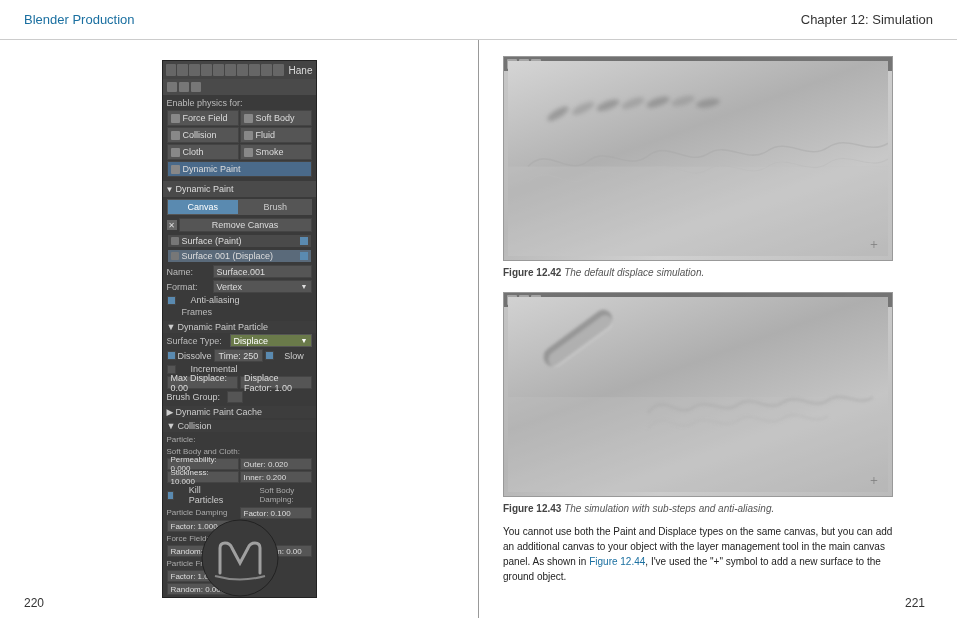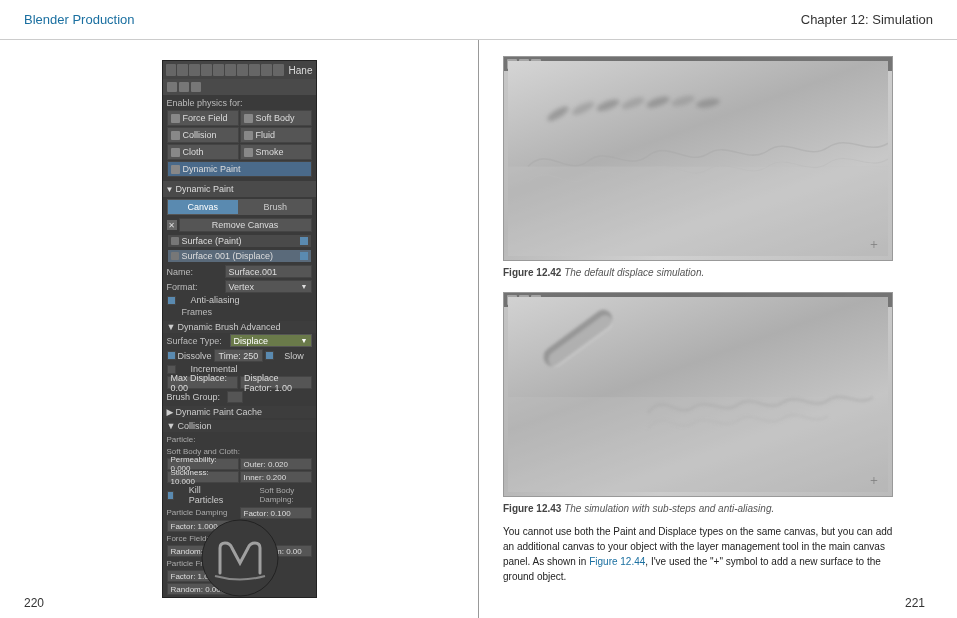--- a/index.html
+++ b/index.html
@@ -223,21 +223,21 @@
     .surface-item.active {
       background: #5a6a7a;
     }
 
     .field-row {
       display: flex;
       align-items: center;
       padding: 1px 4px;
       font-size: 9px;
       color: #ccc;
-      gap: 16px;
+      gap: 4px;
     }
     .field-label { width: 42px; font-size: 9px; color: #bbb; }
     .field-value {
       flex: 1;
       height: 13px;
       background: #555;
       border: 1px solid #444;
       display: flex;
       align-items: center;
       padding: 0 3px;
@@ -632,21 +632,21 @@
       <div class="chk"></div>
       <span>Anti-aliasing</span>
     </div>
 
     <div class="frames-section">
       <div class="frames-label">Frames</div>
     </div>
 
     <div class="section-header">
       <span>▼</span>
-      <span>Dynamic Brush Advanced</span>
+      <span>Dynamic Paint Particle</span>
     </div>
 
     <div class="surface-type-row">
       <span class="st-label">Surface Type:</span>
       <div class="st-dropdown">
         <span>Displace</span>
         <span style="margin-left:auto;font-size:7px">▼</span>
       </div>
     </div>
 

